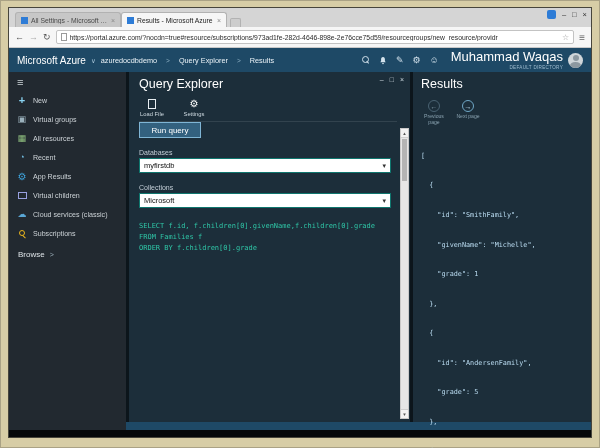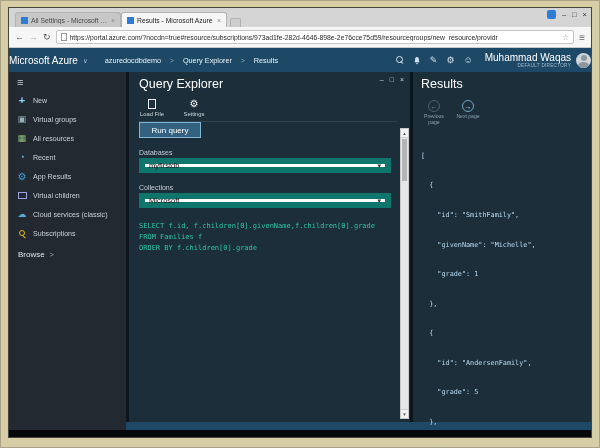--- a/index.html
+++ b/index.html
@@ -24,32 +24,32 @@
   .addressbar{height:21px;background:#f6f6f6;display:flex;align-items:center;gap:5px;padding:0 6px;border-bottom:1px solid #c9c9c9;flex:none}
   .nav-btn{font-size:9px;color:#555;line-height:1}
   .nav-btn.fwd{color:#adadad}
   .urlbox{flex:1;height:14px;background:#fff;border:1px solid #c3c3c3;border-radius:2px;display:flex;align-items:center;gap:3px;padding:0 4px;overflow:hidden}
   .page-ico{width:6px;height:8px;border:1px solid #9a9a9a;background:#fff;flex:none}
   .url-text{white-space:nowrap;overflow:hidden;flex:1;font-size:6.8px;color:#2a2a2a}
   .star{color:#9a9a9a;font-size:8px;flex:none}
   .menu-btn{font-size:10px;color:#666}
 
   
-  .azurebar{height:24px;background:#1e4966;display:flex;align-items:center;color:#fff;padding:0 0;gap:5px;flex:none}
+  .azurebar{height:24px;background:#1e4966;display:flex;align-items:center;color:#fff;padding:0 8px;gap:5px;flex:none}
   .brand{font-size:10px}
   .brand-caret{font-size:6.5px;color:#a9c7d9;margin-top:1px}
-  .crumbs{display:flex;gap:9px;font-size:7.3px;color:#eaf2f7;margin-left:12px;align-items:center;white-space:nowrap}
+  .crumbs{display:flex;gap:9px;font-size:7.3px;color:#eaf2f7;margin-left:0;align-items:center;white-space:nowrap}
   .crumb-sep{color:#8fb2c6;font-size:6.5px}
   .azure-icons{margin-left:auto;display:flex;gap:9px;align-items:center;color:#d3e2ec;font-size:9px}
   .az-ico{display:flex;align-items:center;justify-content:center;line-height:1}
   .icon-search{position:relative;width:8px;height:8px}
   .icon-search::before{content:"";position:absolute;left:0;top:0;width:5px;height:5px;border:1px solid #d3e2ec;border-radius:50%}
   .icon-search::after{content:"";position:absolute;left:5.4px;top:5.4px;width:3.2px;height:1.1px;background:#d3e2ec;transform:rotate(45deg);transform-origin:0 0}
   .user-block{text-align:right;line-height:1.15;margin-left:7px}
-  .user-name{font-size:10px}
+  .user-name{font-size:13px}
   .user-dir{font-size:4.6px;color:#9fbccf;letter-spacing:.3px}
   .avatar{width:15px;height:15px;border-radius:50%;background:#cfd6da;position:relative;overflow:hidden;flex:none}
   .avatar::before{content:"";position:absolute;left:4.5px;top:2.6px;width:6px;height:6px;border-radius:50%;background:#8c98a0}
   .avatar::after{content:"";position:absolute;left:2.2px;top:9.6px;width:10.6px;height:7px;border-radius:50% 50% 0 0;background:#8c98a0}
 
   
   .main{flex:1;display:flex;min-height:0}
   .sidebar{width:117px;background:#222930;color:#ccd2d6;display:flex;flex-direction:column;padding-top:2px;flex:none}
   .burger{font-size:11px;color:#cfd6da;padding:2px 8px 3px}
   .side-item{display:flex;align-items:center;gap:6px;padding:0 8px;height:19px;font-size:7.1px;white-space:nowrap}
@@ -79,21 +79,21 @@
 
   .qe-toolbar{display:flex;gap:16px;margin-top:7px;padding-bottom:4px;border-bottom:1px solid #32434e;width:258px}
   .tool-btn{display:flex;flex-direction:column;align-items:center;gap:2px;min-width:26px}
   .tool-ico{height:11px;display:flex;align-items:center;justify-content:center;color:#fff;font-size:10px;line-height:1}
   .ico-file{width:8px;height:10px;border:1px solid #e8eef2}
   .tool-label{font-size:5.8px;color:#cdd9e0}
 
   .qe-body{width:252px}
   .run-btn{width:62px;height:16px;background:#33617f;border:1px solid #7fb5d5;color:#fff;font-size:8px;display:flex;align-items:center;justify-content:center}
   .field-label{font-size:7px;color:#c3ced6;margin-top:11px;margin-bottom:2px}
-  .select{height:15px;background:#fff;border:6px solid #0f766e;display:flex;align-items:center;justify-content:space-between;padding:0 4px;font-size:7.5px;color:#111}
+  .select{height:15px;background:#fff;border:1px solid #0f766e;display:flex;align-items:center;justify-content:space-between;padding:0 4px;font-size:7.5px;color:#111}
   .chev{font-size:7px;color:#333}
   .sql{margin-top:13px;font-family:"DejaVu Sans Mono",monospace;font-size:7px;line-height:1.55;color:#2fc6a7;white-space:pre}
 
   .v-scroll{position:absolute;right:1px;top:56px;bottom:3px;width:9px;background:#e6e6e6;border:1px solid #c9c9c9}
   .v-arrow{position:absolute;left:0;width:100%;height:9px;background:#f2f2f2;color:#555;font-size:4.5px;display:flex;align-items:center;justify-content:center}
   .v-arrow.up{top:0;border-bottom:1px solid #cfcfcf}
   .v-arrow.down{bottom:0;border-top:1px solid #cfcfcf}
   .v-thumb{position:absolute;top:10px;left:1px;width:5px;height:42px;background:#b4b4b4}
 
   .res-subtitle{font-size:5.2px;color:#7d95a3;margin-top:3px;white-space:nowrap;overflow:hidden;width:100%}

